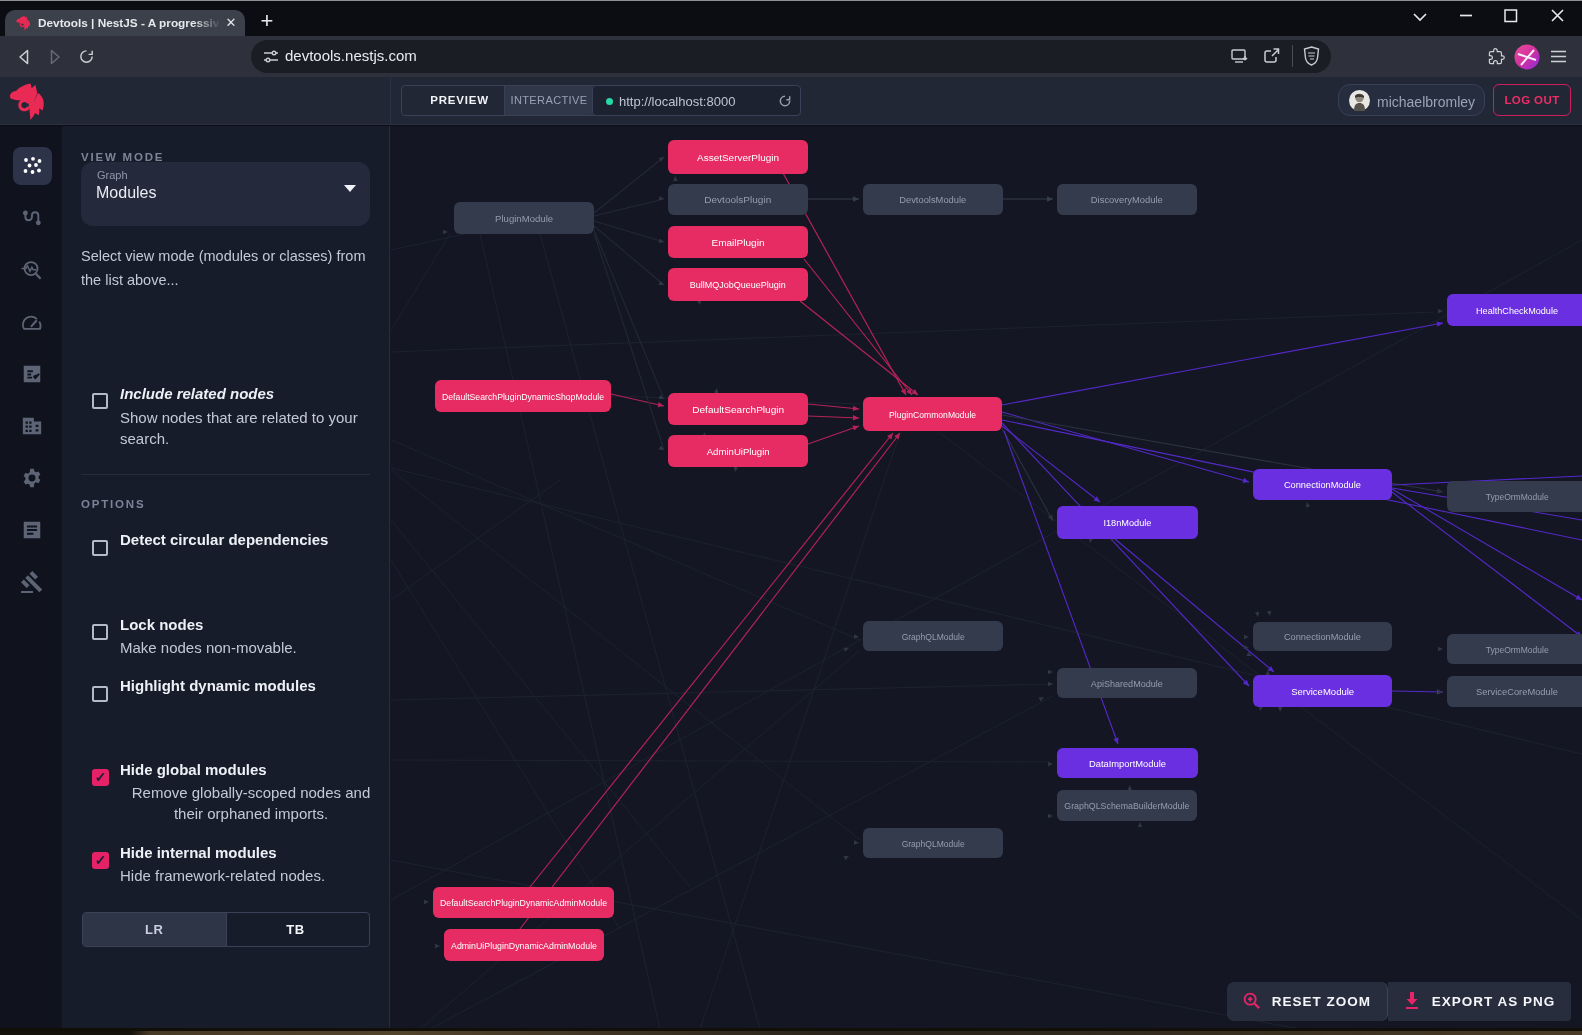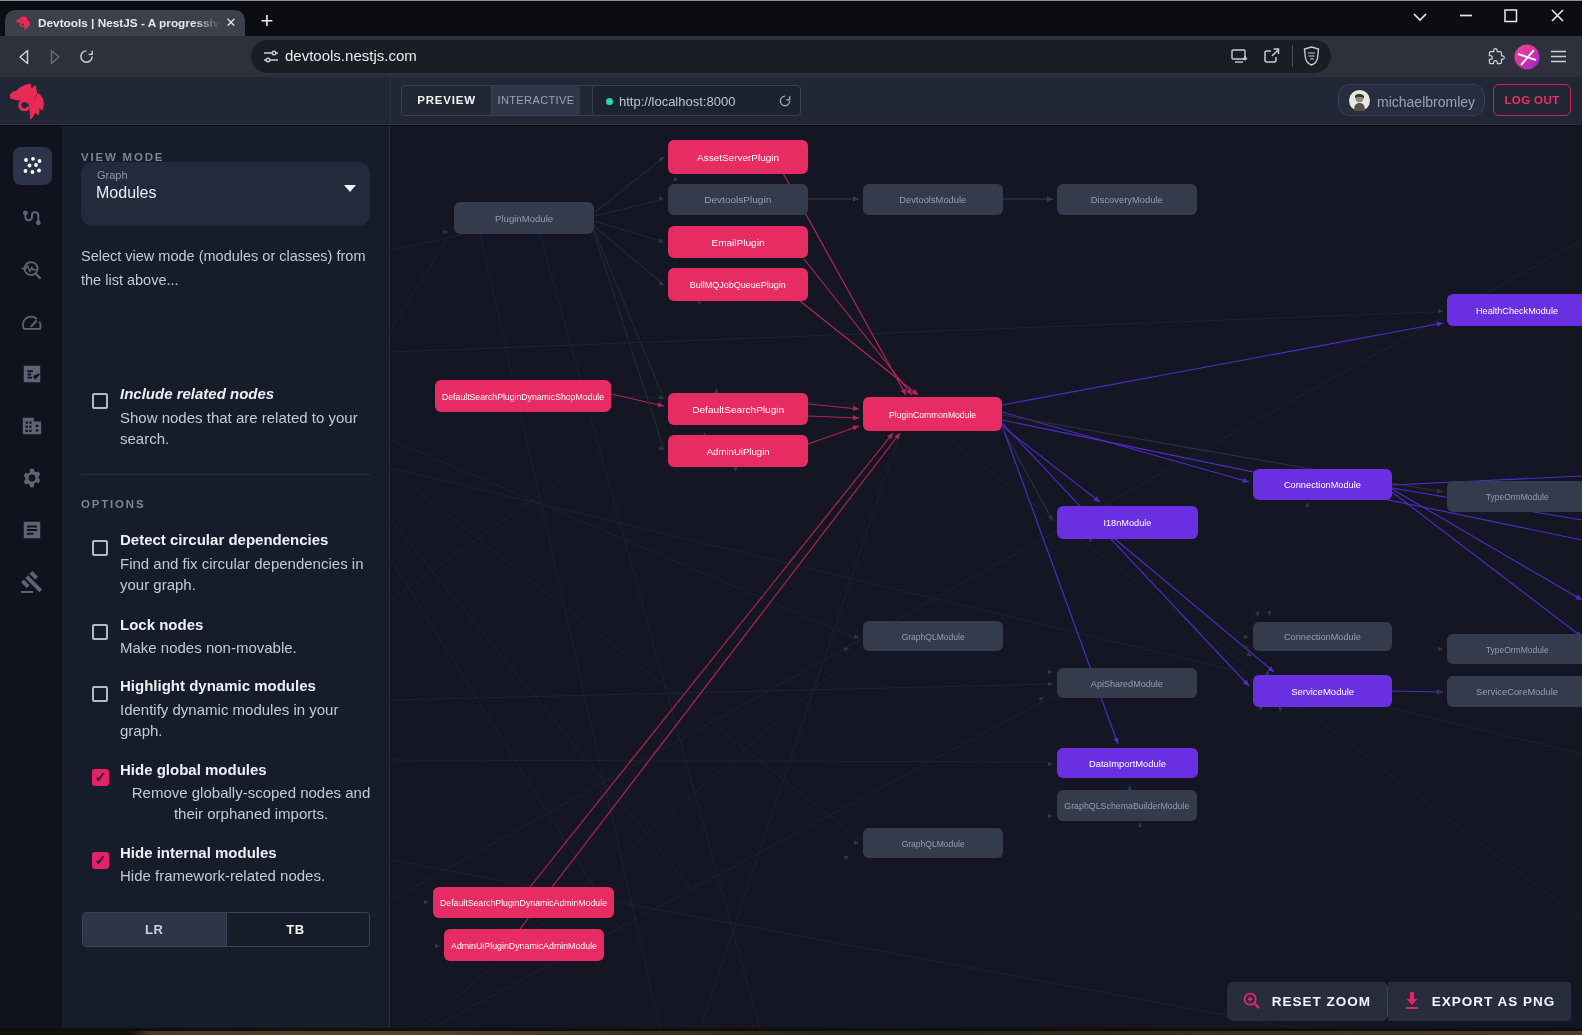--- a/index.html
+++ b/index.html
@@ -17,21 +17,21 @@
   #newtab { left:257px; top:10px; width:20px; height:20px; color:#e8e9eb; font-size:22px; line-height:20px; text-align:center; font-weight:400; }
 
   #toolbar { left:0; top:36px; width:1582px; height:41px; background:#2e313b; }
   #urlpill { left:251px; top:3.5px; width:1080px; height:33px; background:#1b1d24; border-radius:17px; }
   #urltext { left:34px; top:7px; font-size:15px; color:#e9ebef; }
 
   
   #appheader { left:0; top:77px; width:1582px; height:48px; background:#222736; border-bottom:1px solid #2c3245; }
   #hdiv { left:390px; top:77px; width:1px; height:48px; background:#2c3245; }
 
-  #seg { left:401px; top:85px; width:200px; height:31px; border:1px solid #3a4156; border-radius:4px; display:flex; }
+  #seg { left:401px; top:85px; width:200px; height:31px; border:1px solid #3a4156; border-radius:4px; display:flex;padding-left:13px; }
   #seg .s1 { width:89px; color:#f2f4f8; font-size:11.5px; font-weight:700; letter-spacing:.8px; text-align:center; line-height:29px; }
   #seg .s2 { width:89px; background:#303749; border-left:1px solid #3a4156; color:#99a1b4; font-size:11px; letter-spacing:.4px; text-align:center; line-height:29px; border-radius:0 3px 3px 0;}
 
   #urlbox { left:592px; top:85px; width:209px; height:31px; border:1px solid #3a4156; border-radius:4px; background:#1d2230; }
   #urlbox .dot { position:absolute; left:13px; top:12px; width:7px; height:7px; border-radius:50%; background:#27d9a5; }
   #urlbox .t { position:absolute; left:26px; top:8px; font-size:13px; color:#bdc4d3; }
 
   #userpill { left:1338px; top:84px; width:147px; height:32px; background:#262d3f; border:1px solid #384057; border-radius:12px; }
   #userpill .name { position:absolute; left:38px; top:9px; font-size:14px; color:#9aa3b5; }
   #logout { left:1493px; top:84px; width:78px; height:32px; border:1.2px solid #cf1e5c; border-radius:6px; color:#ee2d67; font-size:11.5px; font-weight:700; letter-spacing:.4px; text-align:center; line-height:30px; }
@@ -240,29 +240,27 @@
     <div class="abs para" style="left:19px; top:119px; width:302px;">Select view mode (modules or classes) from the list above...</div>
     <div class="abs cb" style="left:30px; top:267px;"></div>
     <div class="abs optlabel" style="left:58px; top:259px;font-style:italic;">Include related nodes</div>
     <div class="abs optdesc" style="left:58px; top:281px; width:252px;">Show nodes that are related to your search.</div>
 
     <div class="abs" style="left:19px; top:348px; width:289px; height:1px; background:#272d3d;"></div>
     <div class="abs plabel" style="left:19px; top:372px;">OPTIONS</div>
 
     <div class="abs cb" style="left:30px; top:414px;"></div>
     <div class="abs optlabel" style="left:58px; top:405px;">Detect circular dependencies</div>
-    <div class="abs optdesc" style="left:58px; top:427px; width:252px;">Find and fix circular dependencies in your graph.</div>
 
     <div class="abs cb" style="left:30px; top:498px;"></div>
     <div class="abs optlabel" style="left:58px; top:490px;">Lock nodes</div>
     <div class="abs optdesc" style="left:58px; top:511px; width:252px;">Make nodes non-movable.</div>
 
     <div class="abs cb" style="left:30px; top:560px;"></div>
     <div class="abs optlabel" style="left:58px; top:551px;">Highlight dynamic modules</div>
-    <div class="abs optdesc" style="left:58px; top:573px; width:252px;">Identify dynamic modules in your graph.</div>
 
     <div class="abs cbc" style="left:30px; top:643px;">✓</div>
     <div class="abs optlabel" style="left:58px; top:635px;">Hide global modules</div>
     <div class="abs optdesc" style="left:58px; top:656px; width:262px;text-align:center;">Remove globally-scoped nodes and their orphaned imports.</div>
 
     <div class="abs cbc" style="left:30px; top:726px;">✓</div>
     <div class="abs optlabel" style="left:58px; top:718px;">Hide internal modules</div>
     <div class="abs optdesc" style="left:58px; top:739px; width:262px;">Hide framework-related nodes.</div>
 
     <div class="abs" id="lrtb">

